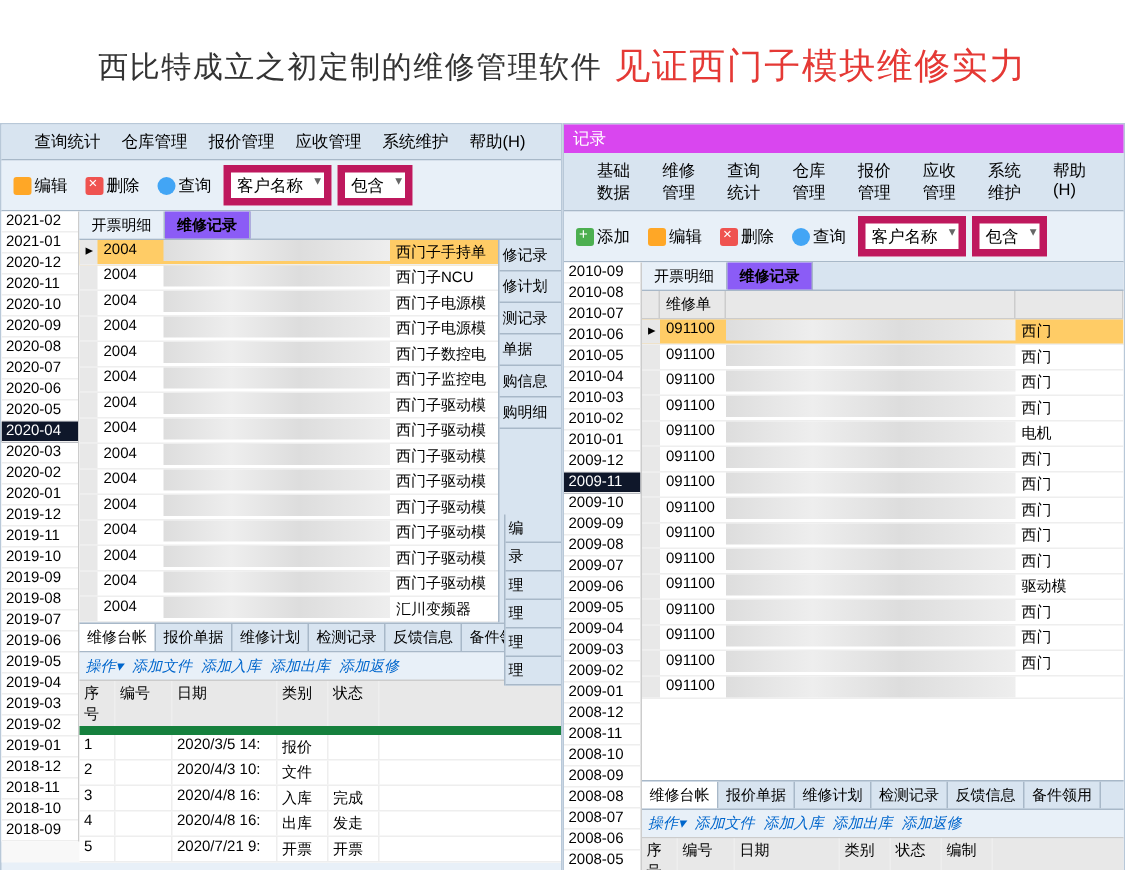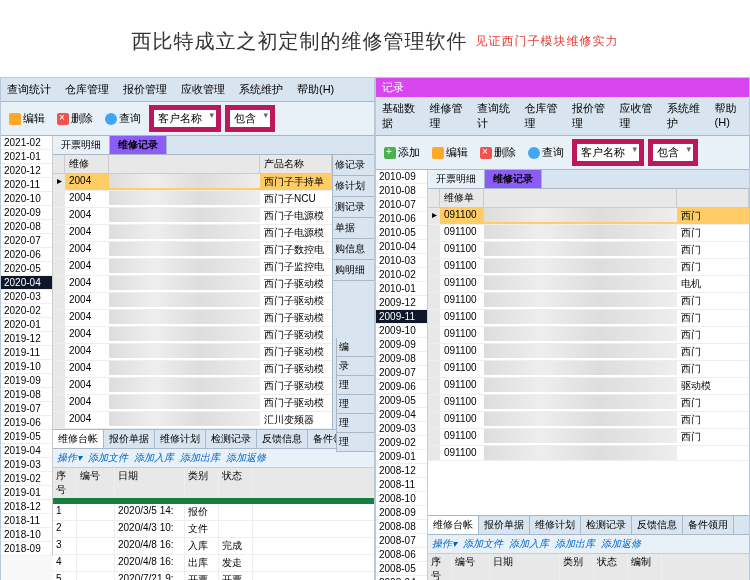--- a/index.html
+++ b/index.html
@@ -1,24 +1,24 @@
 <!DOCTYPE html>
 <html><head>
 <meta charset="utf-8">
 <style>
 * { margin: 0; padding: 0; box-sizing: border-box; font-family: "Microsoft YaHei", sans-serif; }
 body { width: 750px; height: 580px; background: #fff; overflow: hidden; font-size: 11px; }
 .title-bar { display: flex; justify-content: center; align-items: center; padding: 28px 0 22px; gap: 8px; }
 .title-black { font-size: 20px; color: #333; letter-spacing: 1px; }
-.title-red { font-size: 12px; color: #e53935; letter-spacing: 1px; }
+.title-red { font-size: 24px; color: #e53935; letter-spacing: 1px; }
 .panels { display: flex; }
 .panel { position: relative; background: #e8f0f8; border: 1px solid #b8c8d8; }
 .panel-left { width: 375px; }
 .panel-right { width: 375px; }
-.menubar { display: flex; background: #d8e4f0; border-bottom: 1px solid #a8b8c8; padding: 2px 0; gap: 2px; }
+.menubar { display: flex; background: #d8e4f0; border-bottom: 1px solid #a8b8c8; padding: 2px 16px; gap: 2px; }
 .menubar span { padding: 2px 6px; cursor: pointer; }
 .toolbar { display: flex; align-items: center; background: #e8f0f8; border-bottom: 1px solid #a8b8c8; padding: 3px 4px; gap: 4px; }
 .tbtn { display: flex; align-items: center; gap: 2px; padding: 1px 4px; cursor: pointer; }
 .icon { width: 12px; height: 12px; display: inline-block; }
 .icon-add { background: #4caf50; border-radius: 2px; position: relative; }
 .icon-add::before { content: "+"; color: #fff; font-size: 10px; position: absolute; left: 2px; top: -1px; }
 .icon-edit { background: #ffa726; border-radius: 2px; }
 .icon-del { background: #ef5350; border-radius: 2px; position: relative; }
 .icon-del::before { content: "×"; color: #fff; font-size: 10px; position: absolute; left: 2px; top: -1px; }
 .icon-search { background: #42a5f5; border-radius: 50%; }
@@ -131,26 +131,20 @@
           <div>2018-10</div>
           <div>2018-09</div>
         </div>
       <div class="main-col">
         <div class="tabs">
           <div class="tab">开票明细</div>
           <div class="tab active">维修记录</div>
         </div>
         <div class="grid-area">
           <div class="grid-main">
-            <div class="ghead">
-                <span class="col-a"></span>
-                <span class="col-id">维修</span>
-                <span style="flex:1"></span>
-                <span class="col-name">产品名称</span>
-              </div>
             <div id="rows-left">
                 <div class="grow sel">
                   <span class="col-a">▸</span>
                   <span class="col-id">2004</span>
                   <span class="col-blur"></span>
                   <span class="col-name">西门子手持单</span>
                 </div>
                 <div class="grow">
                   <span class="col-a"></span>
                   <span class="col-id">2004</span>

